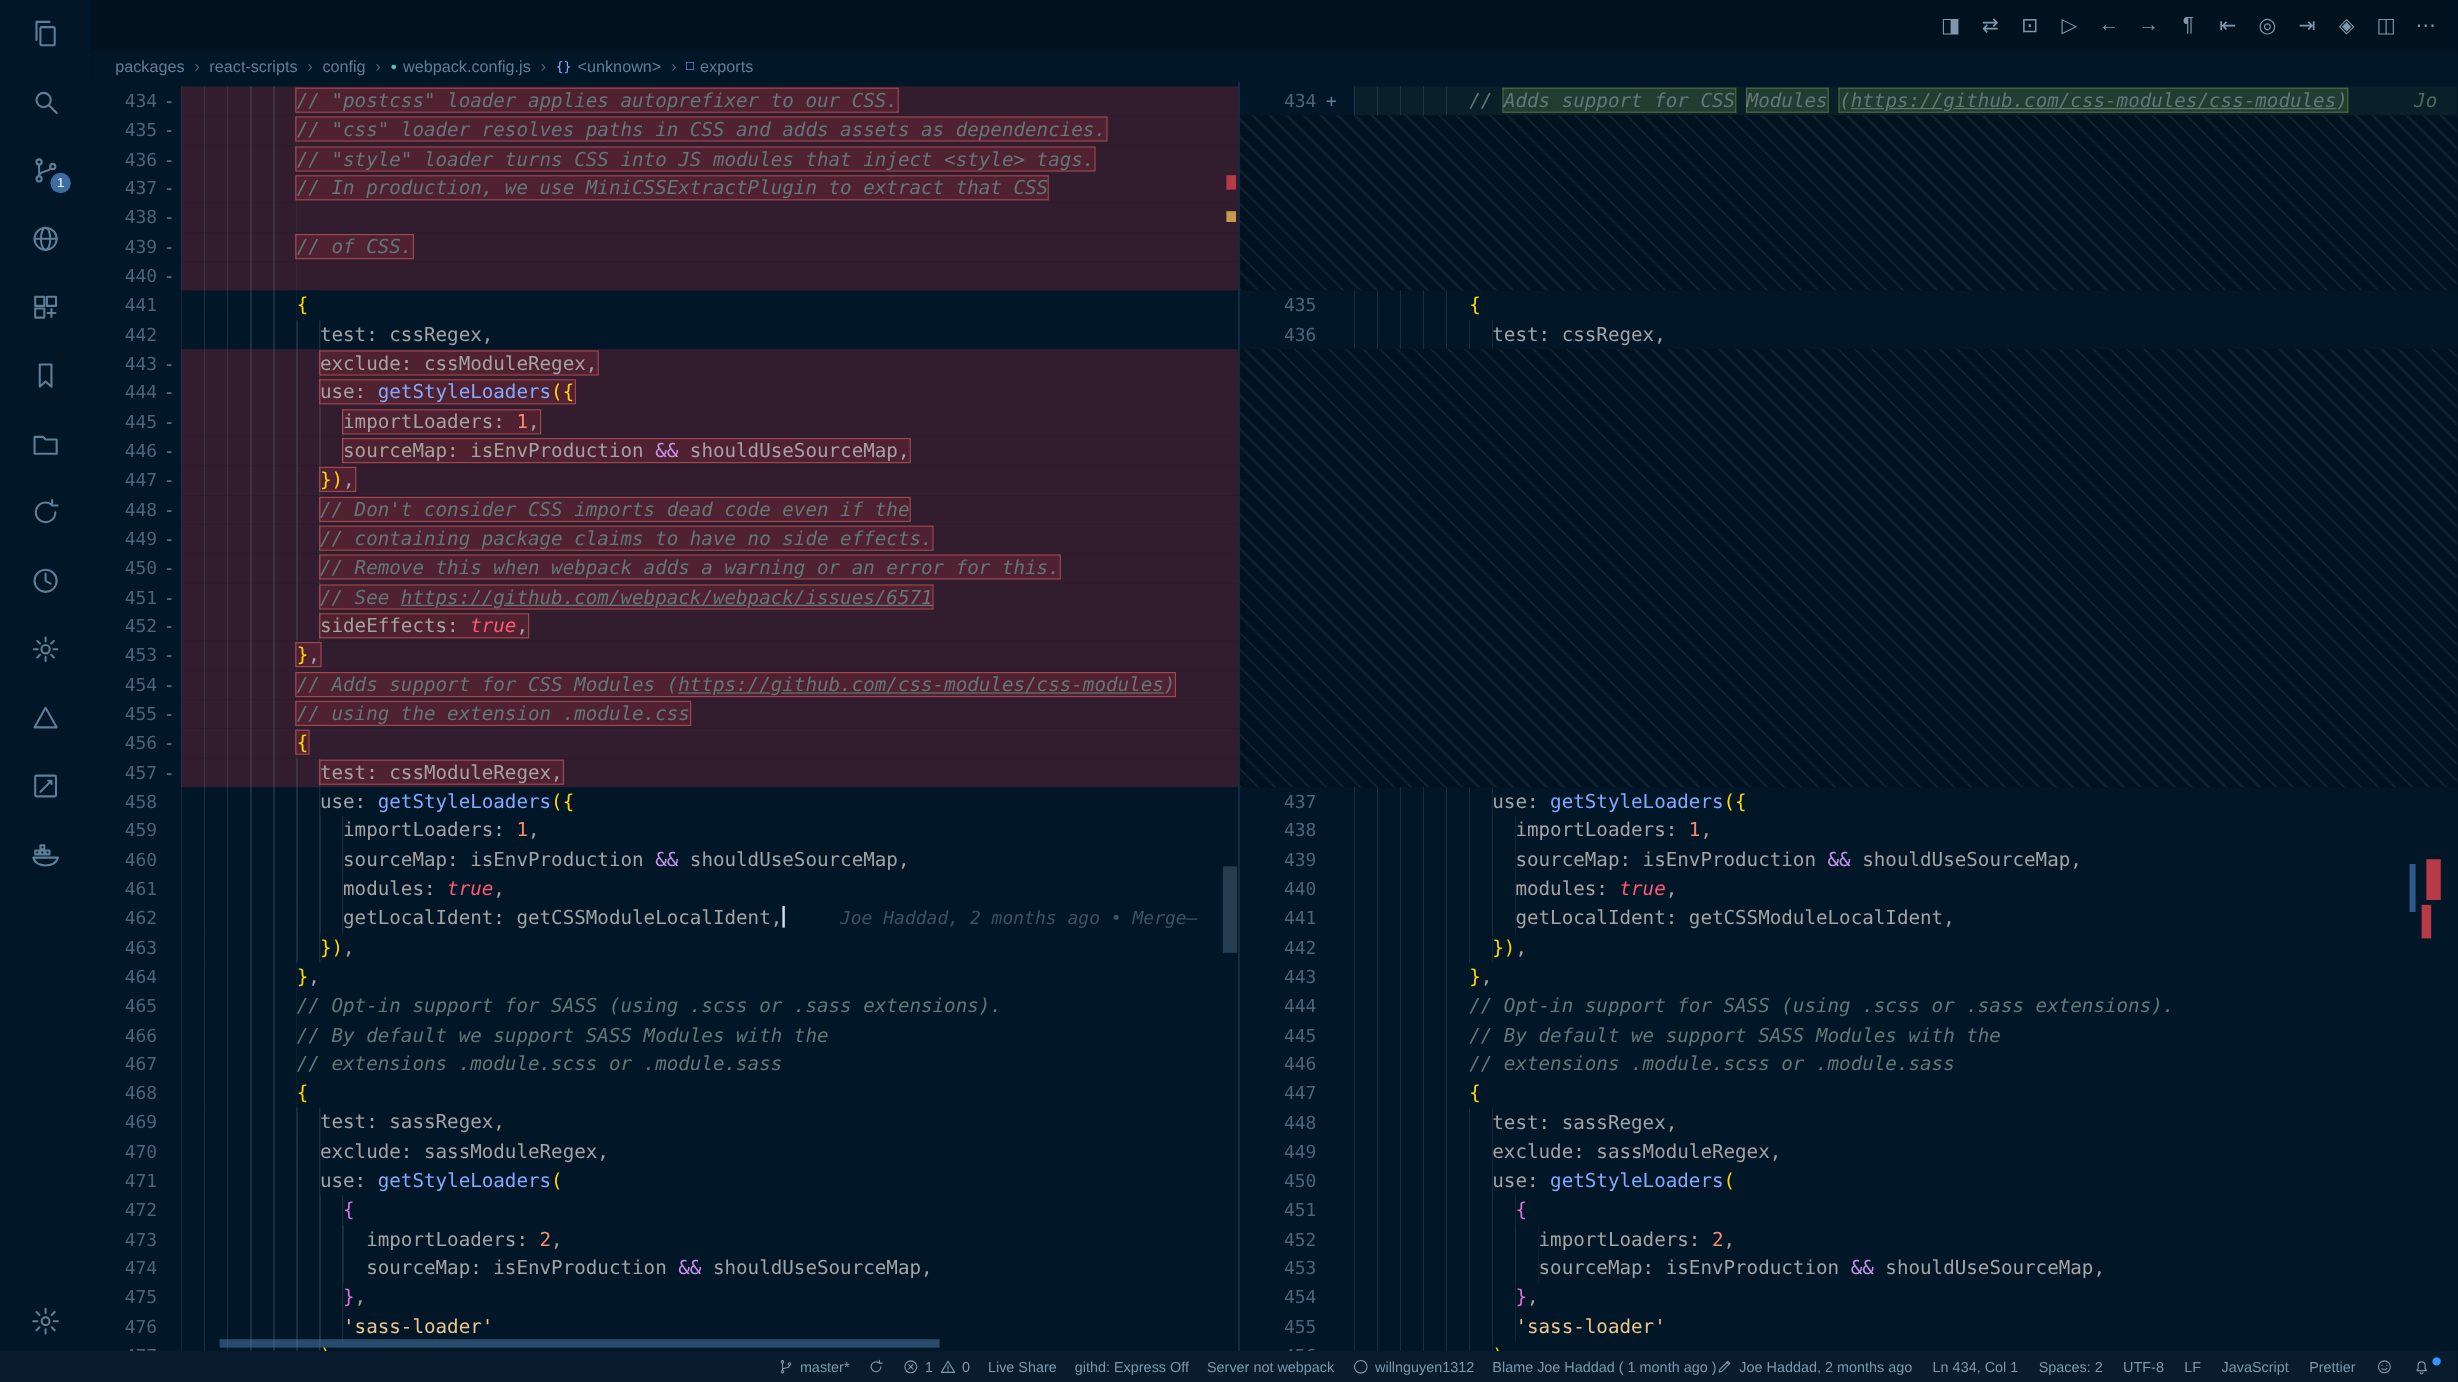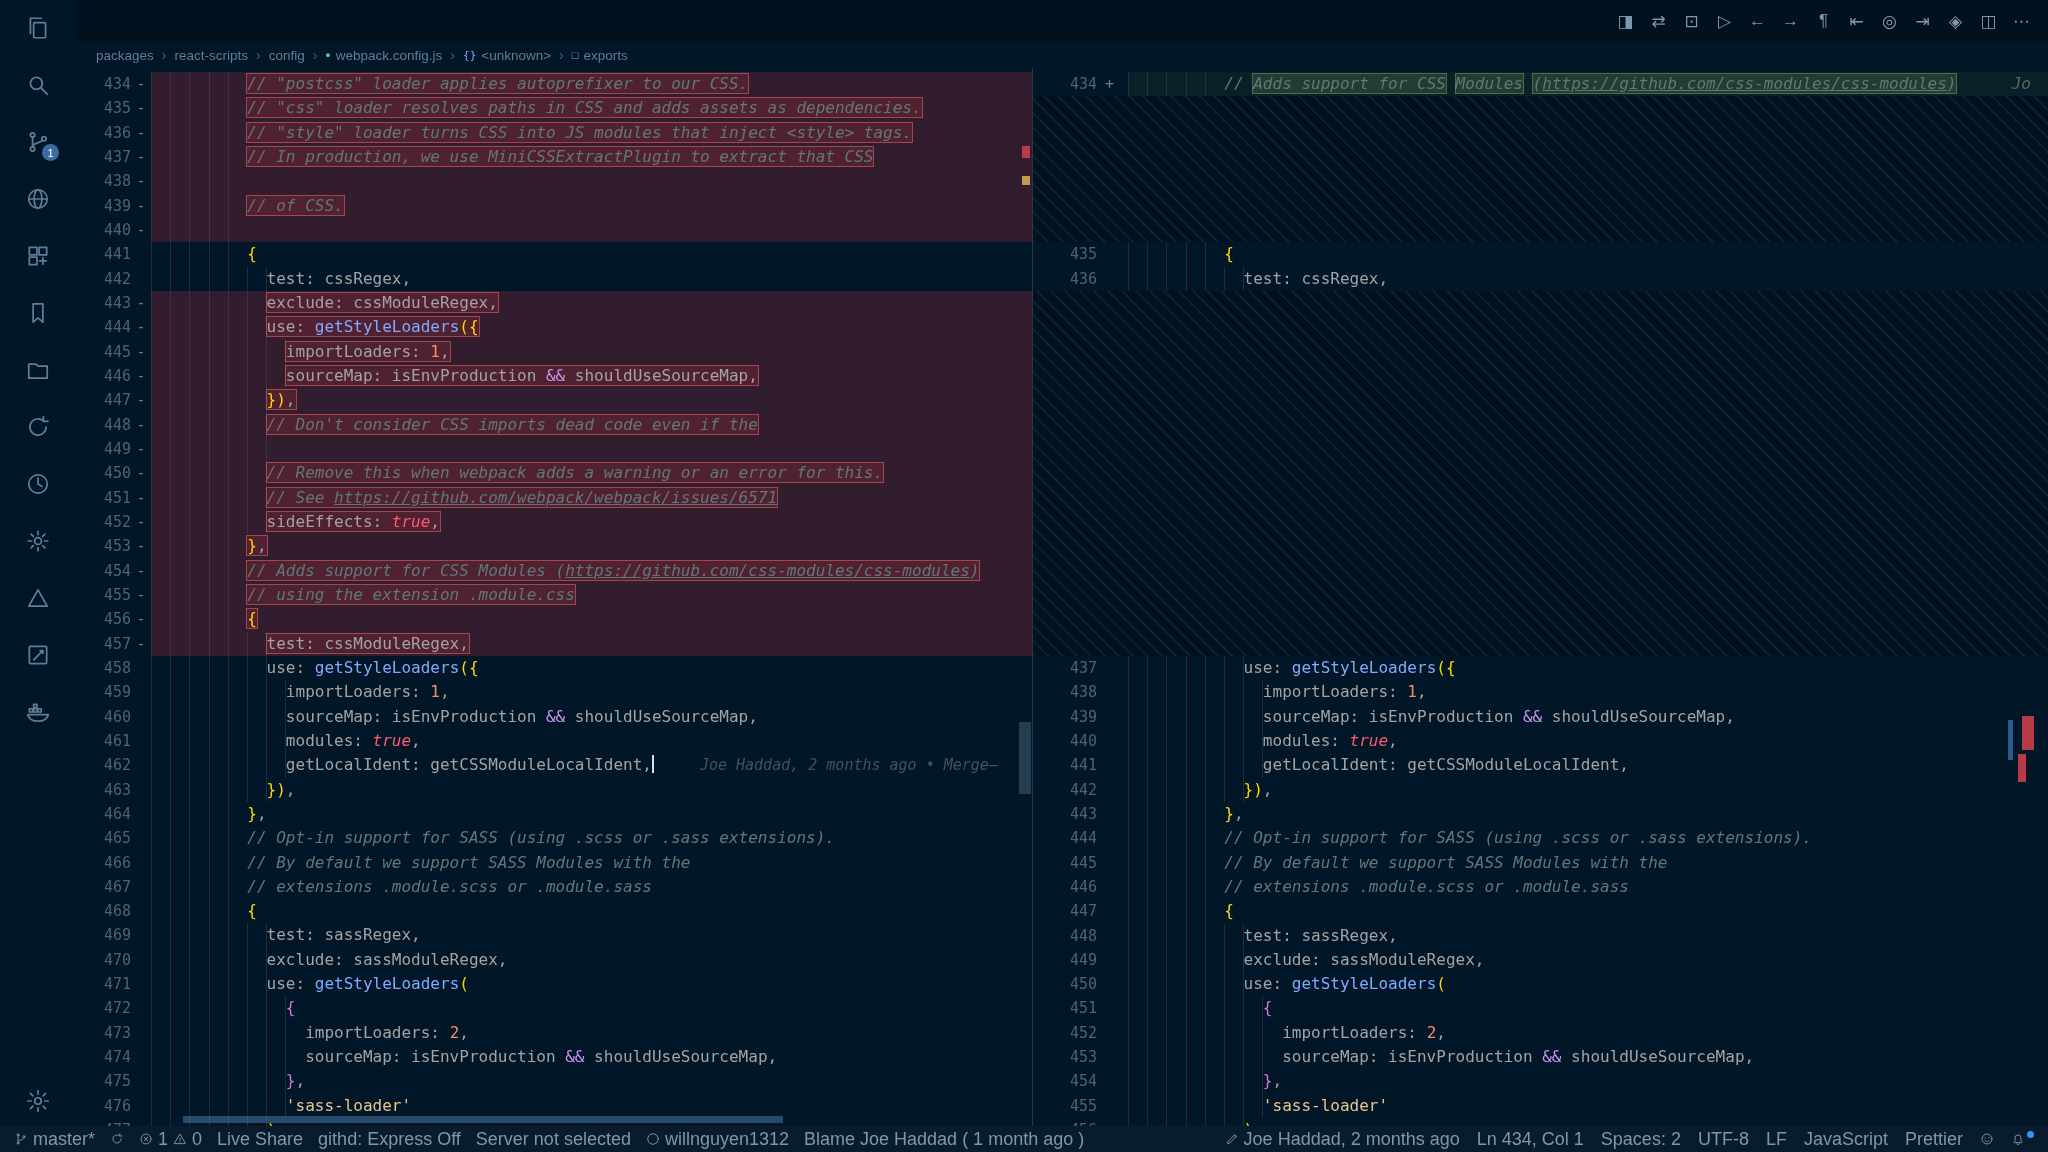--- a/index.html
+++ b/index.html
@@ -56,21 +56,21 @@
 .blame-end{position:absolute;right:17px;top:0;color:#4f6a5d;font-style:italic}
 
 .vscroll{position:absolute;right:1px;top:654px;width:12px;height:72px;background:rgba(95,126,151,.38)}
 .hscroll{position:absolute;left:107px;bottom:3px;width:600px;height:7px;background:rgba(90,140,190,.45)}
 .rm-red{position:absolute;right:2px;top:78px;width:8px;height:12px;background:#b73a46}
 .rm-orange{position:absolute;right:2px;top:108px;width:8px;height:9px;background:#c79b4e}
 .mm-red1{position:absolute;right:14px;top:648px;width:12px;height:34px;background:#b73a46}
 .mm-red2{position:absolute;right:22px;top:686px;width:8px;height:28px;background:#b73a46}
 .mm-blue{position:absolute;right:35px;top:652px;width:5px;height:40px;background:rgba(62,121,180,.7)}
 
-.statusbar{position:absolute;left:0;right:0;bottom:0;height:26px;background:#081c2e;display:flex;justify-content:space-between;align-items:center;padding:0 14px;color:#7e97ac;font-size:18px;z-index:7}
+.statusbar{position:absolute;left:0;right:0;bottom:0;height:26px;background:#081c2e;display:flex;justify-content:flex-end;align-items:center;padding:0 14px;color:#7e97ac;font-size:12px;z-index:7}
 .sb-left{display:flex;align-items:center;gap:15px}
 .sb-right{display:flex;align-items:center;gap:17px}
 .sb-item{display:flex;align-items:center;gap:5px;cursor:pointer;position:relative;white-space:nowrap}
 .sb-dot{width:7px;height:7px;border-radius:50%;background:#3794ff;margin-left:-3px;margin-top:-9px}
 svg{display:block}
 </style>
 </head>
 <body>
 
 <div class="activity-bar">
@@ -229,21 +229,21 @@
         <div class="row row-del"><span class="ln">439</span><span class="sign">-</span><span class="code"><span class="ind">          </span><span class="delbox"><span class="tok-cm">// of CSS.</span></span></span></div>
         <div class="row row-del"><span class="ln">440</span><span class="sign">-</span><span class="code"><span class="ind">          </span></span></div>
         <div class="row"><span class="ln">441</span><span class="sign"></span><span class="code"><span class="ind">          </span><span class="tok-brY">{</span></span></div>
         <div class="row"><span class="ln">442</span><span class="sign"></span><span class="code"><span class="ind">            </span><span class="tok-tx">test: cssRegex,</span></span></div>
         <div class="row row-del"><span class="ln">443</span><span class="sign">-</span><span class="code"><span class="ind">            </span><span class="delbox"><span class="tok-tx">exclude: cssModuleRegex,</span></span></span></div>
         <div class="row row-del"><span class="ln">444</span><span class="sign">-</span><span class="code"><span class="ind">            </span><span class="delbox"><span class="tok-tx">use: </span><span class="tok-fn">getStyleLoaders</span><span class="tok-brY">({</span></span></span></div>
         <div class="row row-del"><span class="ln">445</span><span class="sign">-</span><span class="code"><span class="ind">              </span><span class="delbox"><span class="tok-tx">importLoaders: </span><span class="tok-num">1</span><span class="tok-tx">,</span></span></span></div>
         <div class="row row-del"><span class="ln">446</span><span class="sign">-</span><span class="code"><span class="ind">              </span><span class="delbox"><span class="tok-tx">sourceMap: isEnvProduction </span><span class="tok-op">&amp;&amp;</span><span class="tok-tx"> shouldUseSourceMap,</span></span></span></div>
         <div class="row row-del"><span class="ln">447</span><span class="sign">-</span><span class="code"><span class="ind">            </span><span class="delbox"><span class="tok-brY">})</span><span class="tok-tx">,</span></span></span></div>
         <div class="row row-del"><span class="ln">448</span><span class="sign">-</span><span class="code"><span class="ind">            </span><span class="delbox"><span class="tok-cm">// Don't consider CSS imports dead code even if the</span></span></span></div>
-        <div class="row row-del"><span class="ln">449</span><span class="sign">-</span><span class="code"><span class="ind">            </span></span></div>
+        <div class="row row-del"><span class="ln">449</span><span class="sign">-</span><span class="code"><span class="ind">            </span><span class="delbox"><span class="tok-cm">// containing package claims to have no side effects.</span></span></span></div>
         <div class="row row-del"><span class="ln">450</span><span class="sign">-</span><span class="code"><span class="ind">            </span><span class="delbox"><span class="tok-cm">// Remove this when webpack adds a warning or an error for this.</span></span></span></div>
         <div class="row row-del"><span class="ln">451</span><span class="sign">-</span><span class="code"><span class="ind">            </span><span class="delbox"><span class="tok-cm">// See </span><span class="tok-cml">https://github.com/webpack/webpack/issues/6571</span></span></span></div>
         <div class="row row-del"><span class="ln">452</span><span class="sign">-</span><span class="code"><span class="ind">            </span><span class="delbox"><span class="tok-tx">sideEffects: </span><span class="tok-bool">true</span><span class="tok-tx">,</span></span></span></div>
         <div class="row row-del"><span class="ln">453</span><span class="sign">-</span><span class="code"><span class="ind">          </span><span class="delbox"><span class="tok-brY">}</span><span class="tok-tx">,</span></span></span></div>
         <div class="row row-del"><span class="ln">454</span><span class="sign">-</span><span class="code"><span class="ind">          </span><span class="delbox"><span class="tok-cm">// Adds support for CSS Modules (</span><span class="tok-cml">https://github.com/css-modules/css-modules</span><span class="tok-cm">)</span></span></span></div>
         <div class="row row-del"><span class="ln">455</span><span class="sign">-</span><span class="code"><span class="ind">          </span><span class="delbox"><span class="tok-cm">// using the extension .module.css</span></span></span></div>
         <div class="row row-del"><span class="ln">456</span><span class="sign">-</span><span class="code"><span class="ind">          </span><span class="delbox"><span class="tok-brY">{</span></span></span></div>
         <div class="row row-del"><span class="ln">457</span><span class="sign">-</span><span class="code"><span class="ind">            </span><span class="delbox"><span class="tok-tx">test: cssModuleRegex,</span></span></span></div>
         <div class="row"><span class="ln">458</span><span class="sign"></span><span class="code"><span class="ind">            </span><span class="tok-tx">use: </span><span class="tok-fn">getStyleLoaders</span><span class="tok-brY">({</span></span></div>
         <div class="row"><span class="ln">459</span><span class="sign"></span><span class="code"><span class="ind">              </span><span class="tok-tx">importLoaders: </span><span class="tok-num">1</span><span class="tok-tx">,</span></span></div>
@@ -343,21 +343,21 @@
         </span>
         <span>0</span>
       </span>
       <span class="sb-item">
         <span>Live Share</span>
       </span>
       <span class="sb-item">
         <span>githd: Express Off</span>
       </span>
       <span class="sb-item">
-        <span>Server not selected</span>
+        <span>Server not webpack</span>
       </span>
       <span class="sb-item">
         <span>
           <svg width="14" height="14" viewBox="0 0 24 24" fill="none" stroke="currentColor" stroke-width="1.6" stroke-linecap="round" stroke-linejoin="round">
             <circle cx="12" cy="12" r="9"></circle>
           </svg>
         </span>
         <span>willnguyen1312</span>
       </span>
       <span class="sb-item">

